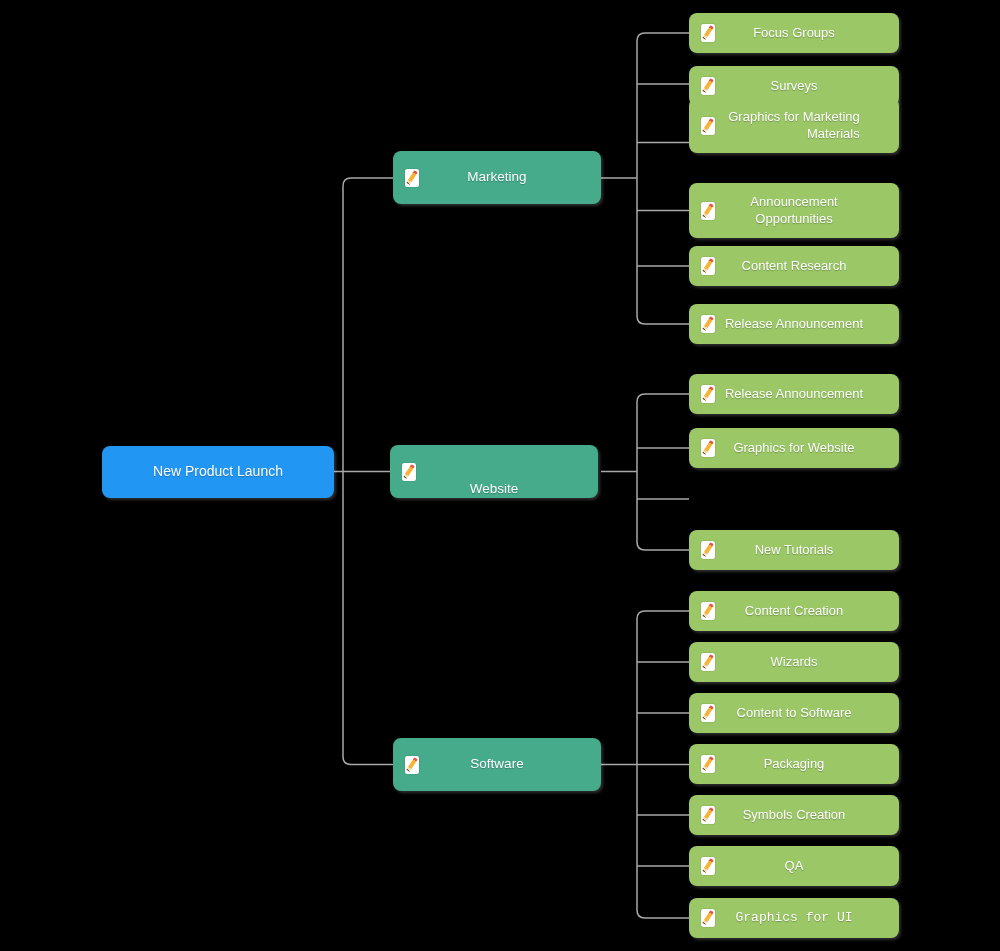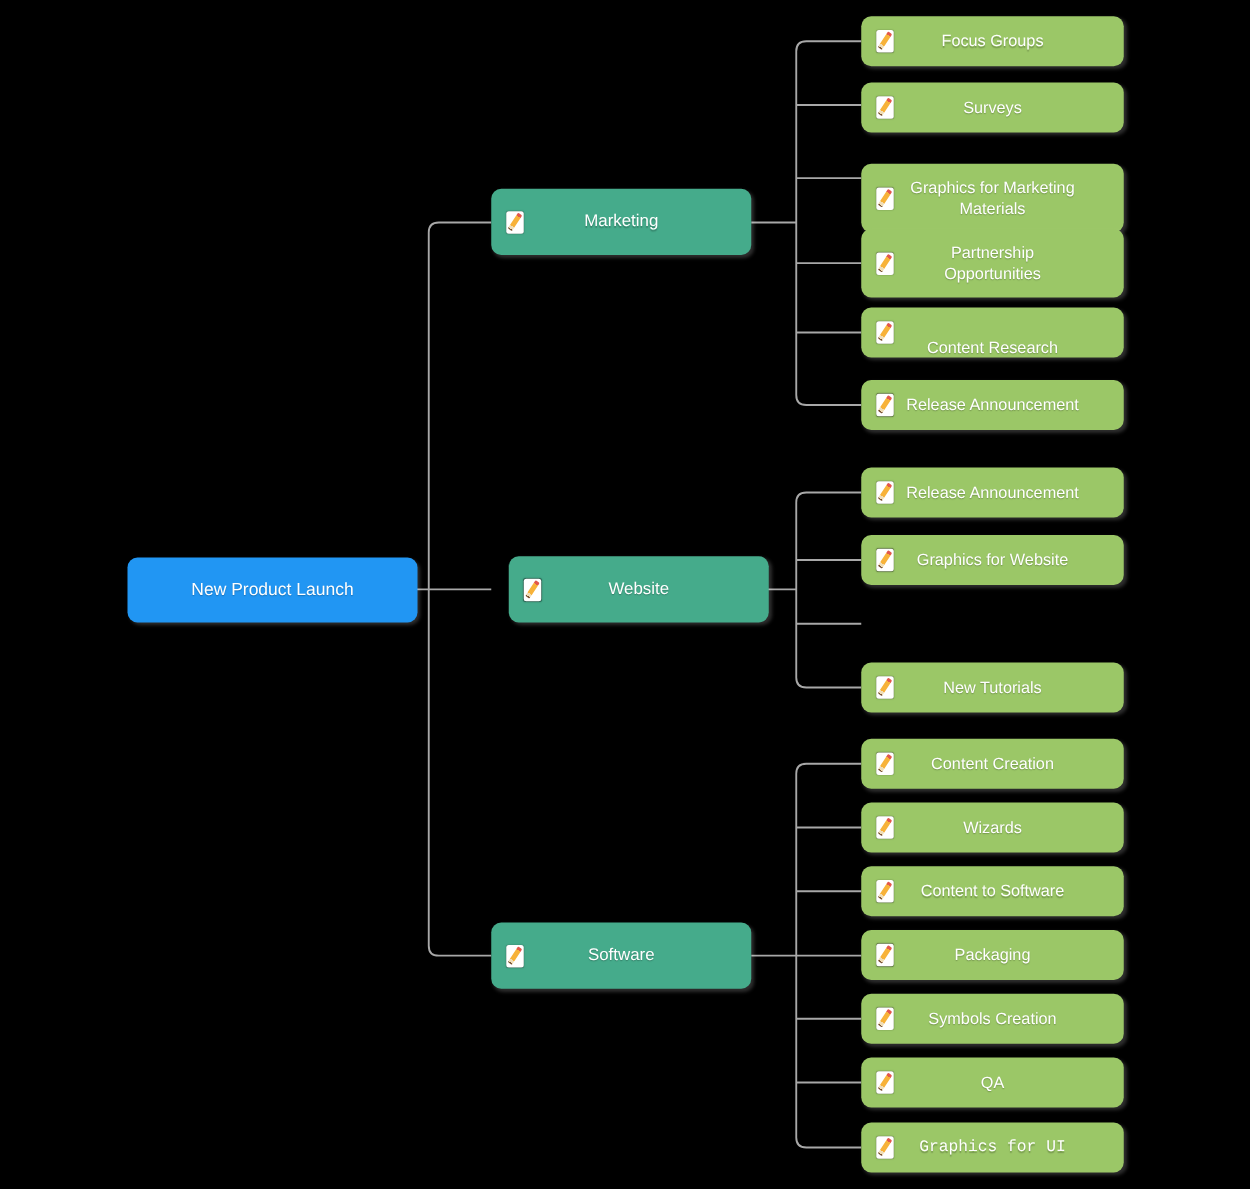--- a/index.html
+++ b/index.html
@@ -107,48 +107,48 @@
   </svg>
 
   <div class="node root">
     <span class="label">New Product Launch</span>
   </div>
 
   <div class="node branch" style="left:393px; top:151px;">
     <span class="icon"></span>
     <span class="label">Marketing</span>
   </div>
-  <div class="node branch" style="left:407px; top:445px;">
+  <div class="node branch" style="left:390px; top:445px;align-items:flex-end;">
     <span class="icon"></span>
     <span class="label">Website</span>
   </div>
   <div class="node branch" style="left:393px; top:738px;">
     <span class="icon"></span>
     <span class="label">Software</span>
   </div>
 
   <div class="node leaf" style="left:689px; top:13px;">
     <span class="icon"></span>
     <span class="label">Focus Groups</span>
   </div>
   <div class="node leaf" style="left:689px; top:50px;margin-top:16px;">
     <span class="icon"></span>
     <span class="label">Surveys</span>
   </div>
-  <div class="node leaf tall" style="left:689px; top:131px;">
+  <div class="node leaf tall" style="left:689px; top:98px;text-align:right;">
     <span class="icon"></span>
     <span class="label">Graphics for Marketing
 Materials</span>
   </div>
   <div class="node leaf tall" style="left:689px; top:183px;">
     <span class="icon"></span>
-    <span class="label">Partnership
+    <span class="label">Announcement
 Opportunities</span>
   </div>
-  <div class="node leaf" style="left:689px; top:246px;align-items:flex-end;">
+  <div class="node leaf" style="left:689px; top:246px;">
     <span class="icon"></span>
     <span class="label">Content Research</span>
   </div>
   <div class="node leaf" style="left:689px; top:304px;">
     <span class="icon"></span>
     <span class="label">Release Announcement</span>
   </div>
 
   <div class="node leaf" style="left:689px; top:374px;">
     <span class="icon"></span>

